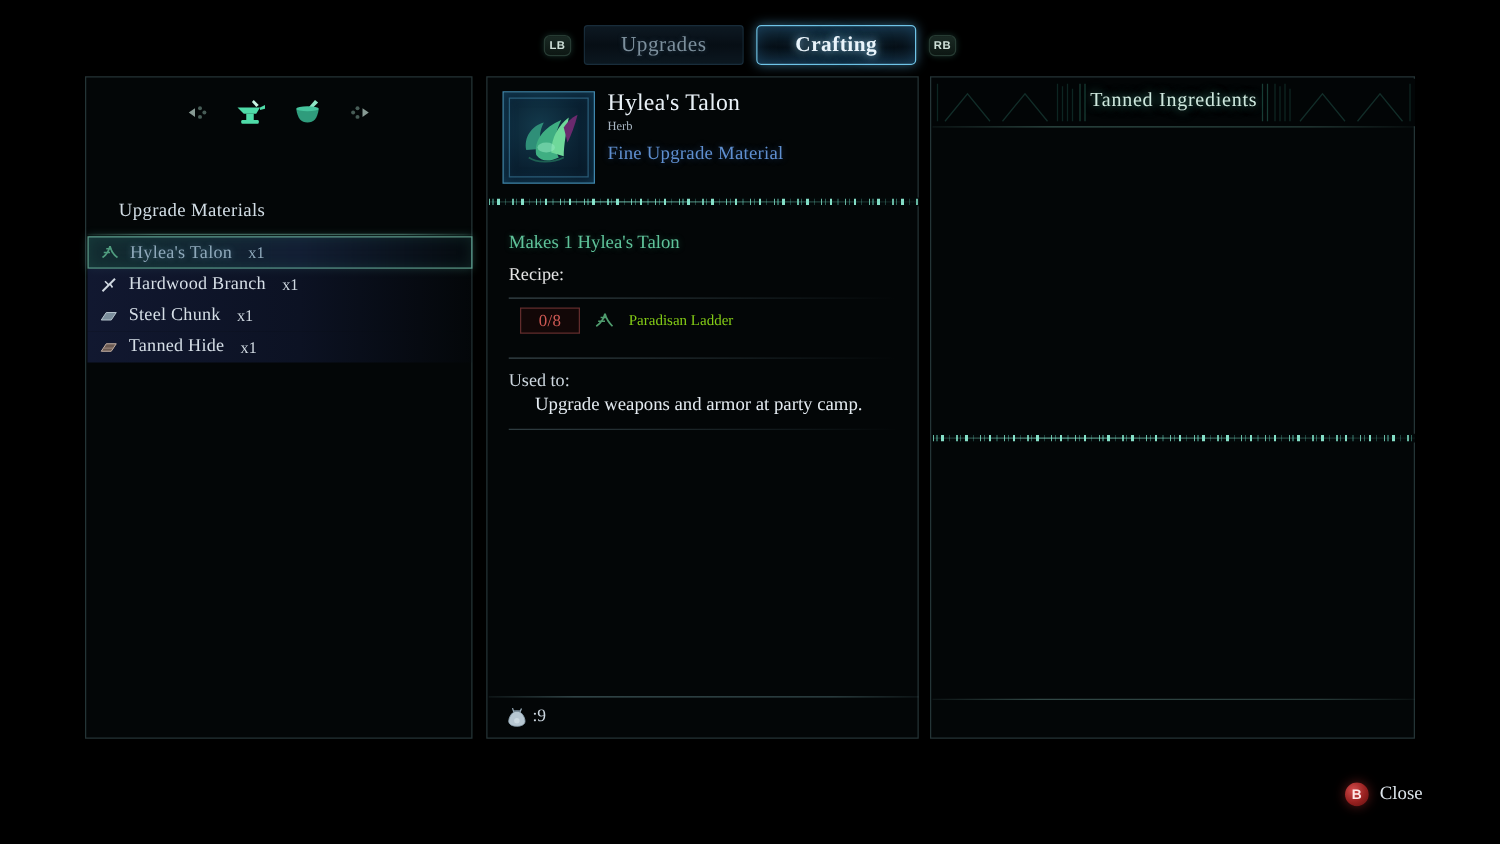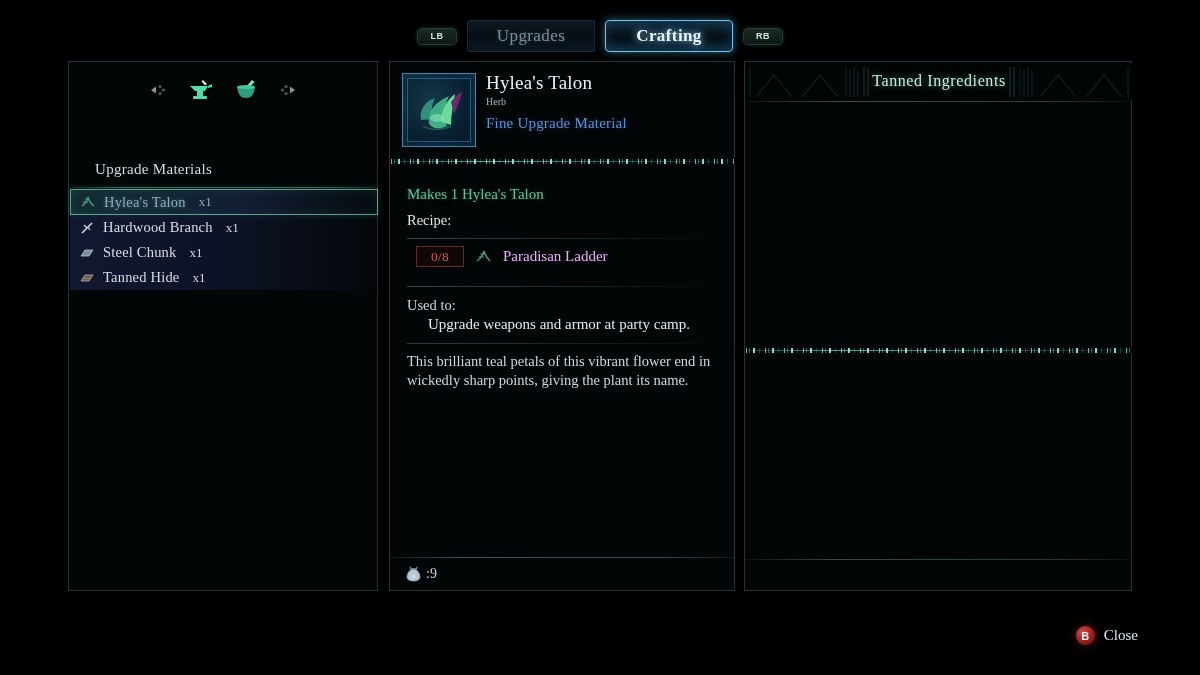--- a/index.html
+++ b/index.html
@@ -23,21 +23,21 @@
     left: 0; top: 18px;
     width: 1200px;
     height: 36px;
     display: flex;
     align-items: center;
     justify-content: center;
     gap: 10px;
   }
 
   .bumper {
-    width: 40px; height: 17px;
+    width: 22px; height: 17px;
     border-radius: 5px;
     background: linear-gradient(180deg, #1a2a24 0%, #0d1713 100%);
     border: 1px solid #273b33;
     color: #cfe0d8;
     font-family: "Liberation Sans", sans-serif;
     font-size: 9px;
     font-weight: bold;
     letter-spacing: .5px;
     display: flex;
     align-items: center;
@@ -256,21 +256,21 @@
   #recipe-count {
     width: 48px; height: 21px;
     display: flex; align-items: center; justify-content: center;
     border: 1px solid rgba(150,70,70,.6);
     background: rgba(24,8,8,.75);
     color: #cf5a55;
     font-size: 13.5px;
     letter-spacing: .3px;
   }
   #recipe-ico { width: 17px; height: 17px; display:flex; align-items:center; justify-content:center;}
-  #recipe-name { font-size: 15px; color: #f0abfc; }
+  #recipe-name { font-size: 12px; color: #84cc16; }
   #recipe-hr2 {
     position: absolute;
     left: 17px; top: 224px;
     width: 310px; height: 1px;
     background: linear-gradient(90deg, rgba(130,160,170,.42), rgba(90,120,130,.18) 70%, rgba(0,0,0,0));
   }
 
   #usedto-label {
     position: absolute;
     left: 17px; top: 235px;
@@ -510,21 +510,20 @@
     </span>
     <span id="recipe-name">Paradisan Ladder</span>
   </div>
 
   <div id="recipe-hr2"></div>
 
   <div id="usedto-label">Used to:</div>
   <div id="usedto-text">Upgrade weapons and armor at party camp.</div>
 
   <div id="desc-hr"></div>
-  <div id="item-desc">This brilliant teal petals of this vibrant flower end in wickedly sharp points, giving the plant its name.</div>
 
   <div id="mid-footer-hr"></div>
   <div id="mid-footer">
     <span id="pouch-ico">
       <svg width="19" height="19" viewBox="0 0 19 19">
         <path d="M9.5 5 C13 5 16 9.5 16 13 C16 15.6 13.2 17 9.5 17 C5.8 17 3 15.6 3 13 C3 9.5 6 5 9.5 5 Z" fill="#b7c7d2" stroke="#8fa3b1" stroke-width=".7"></path>
         <path d="M7 5.5 L6 2.5 M12 5.5 L13.2 2.8" stroke="#9db0bd" stroke-width="1"></path>
         <path d="M7 4.8 L12 4.8" stroke="#7d8f9c" stroke-width="1.1"></path>
         <circle cx="9.5" cy="12.5" r="2.2" fill="#dbe6ed" opacity=".6"></circle>
       </svg>

